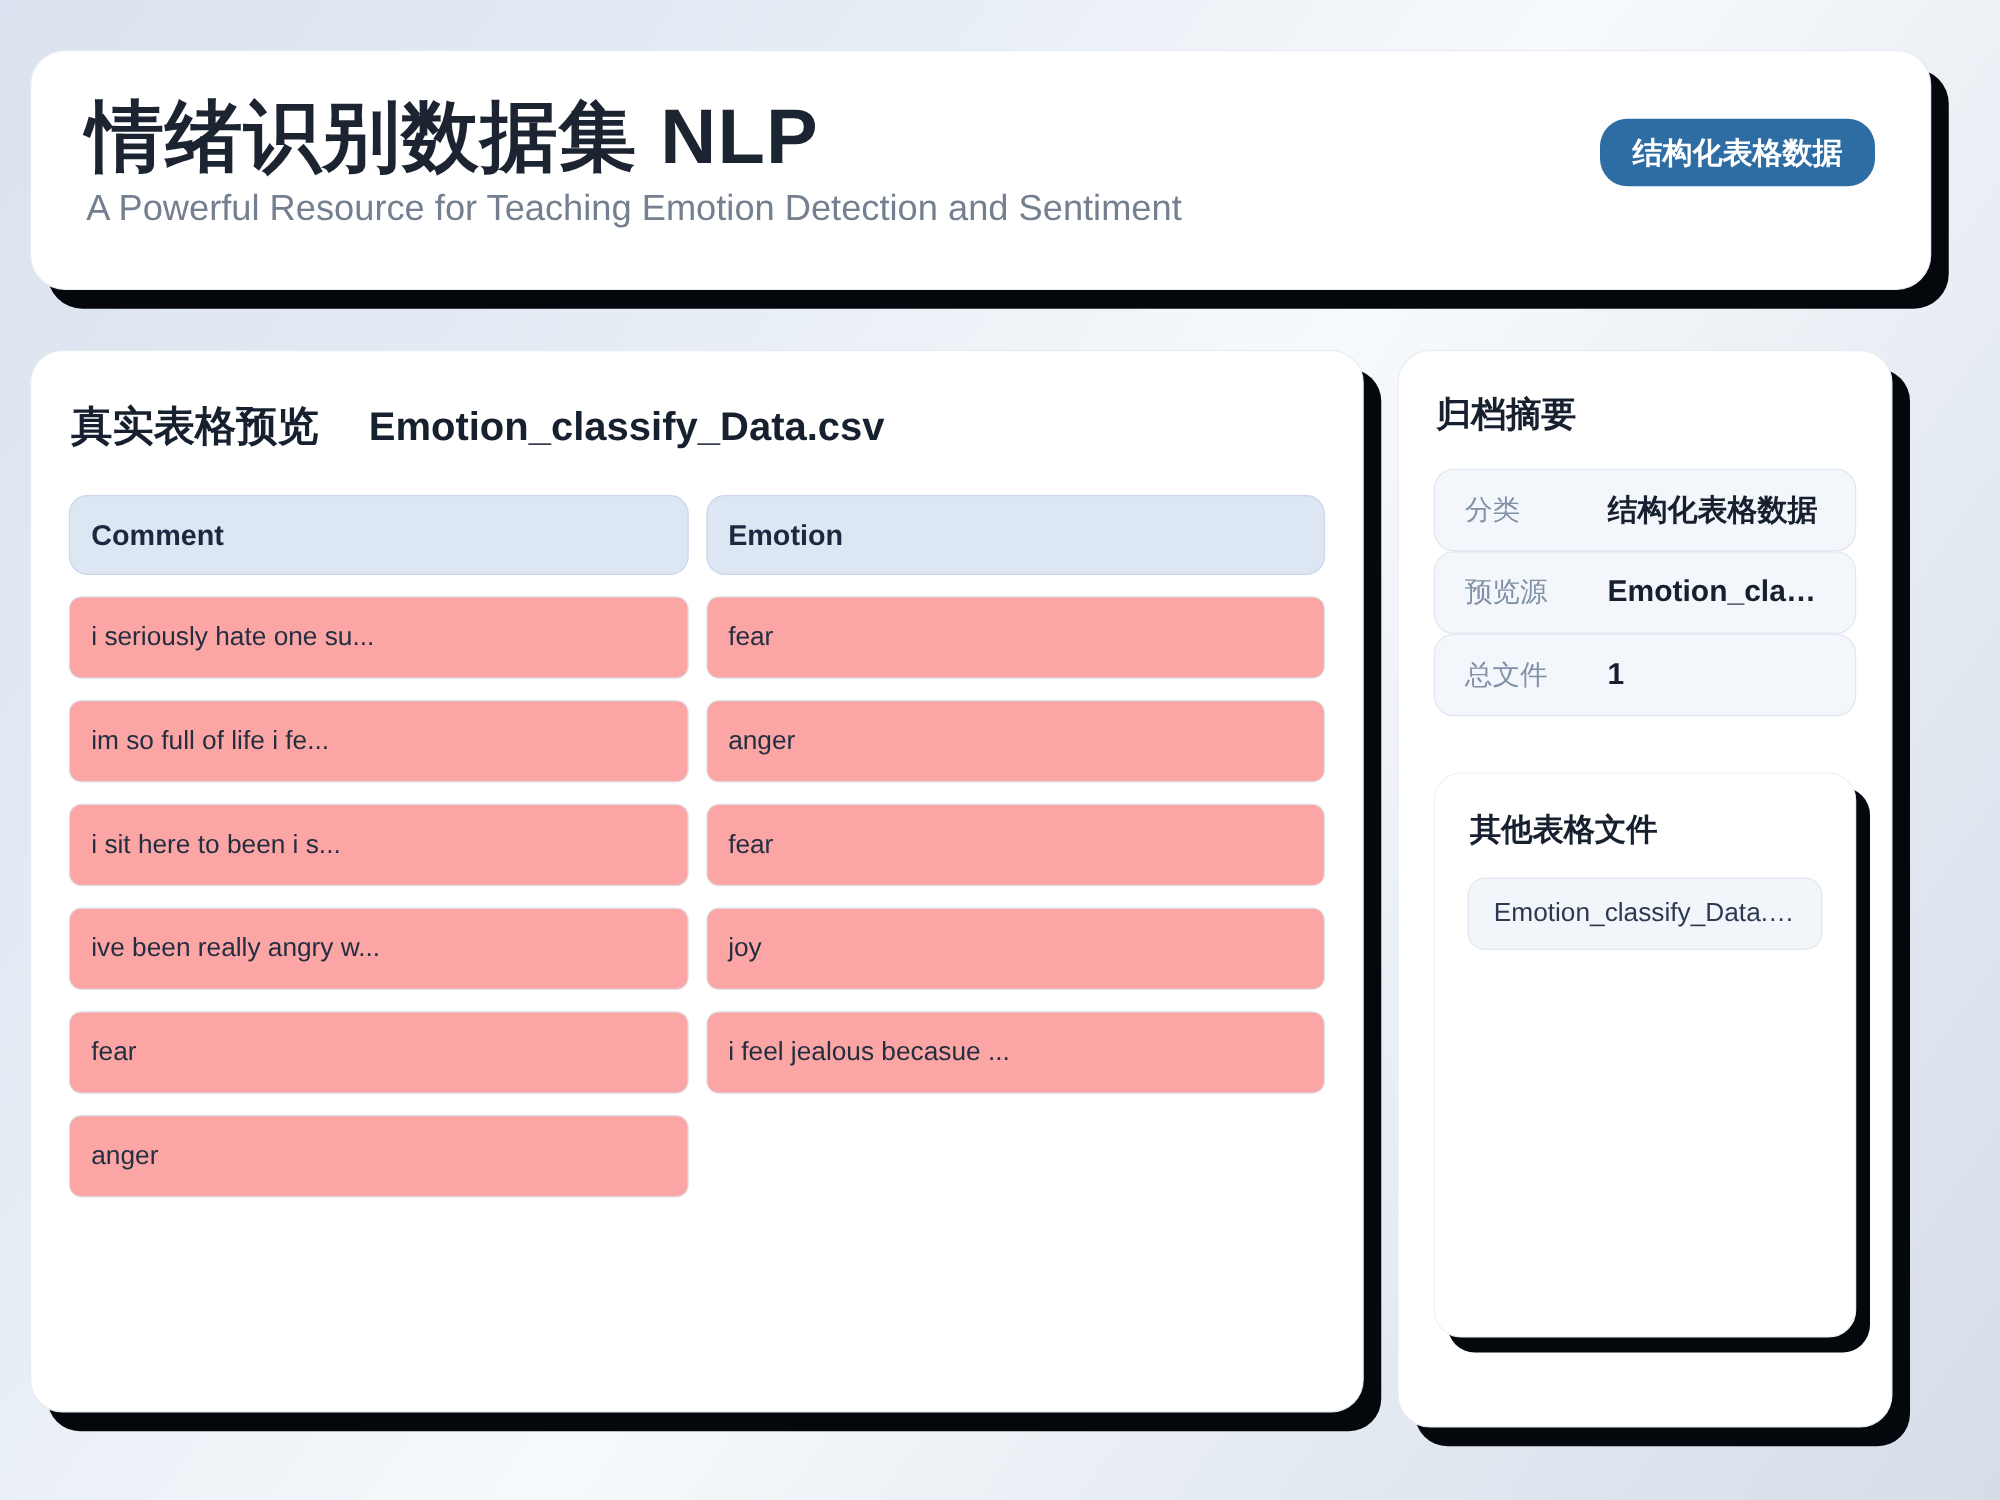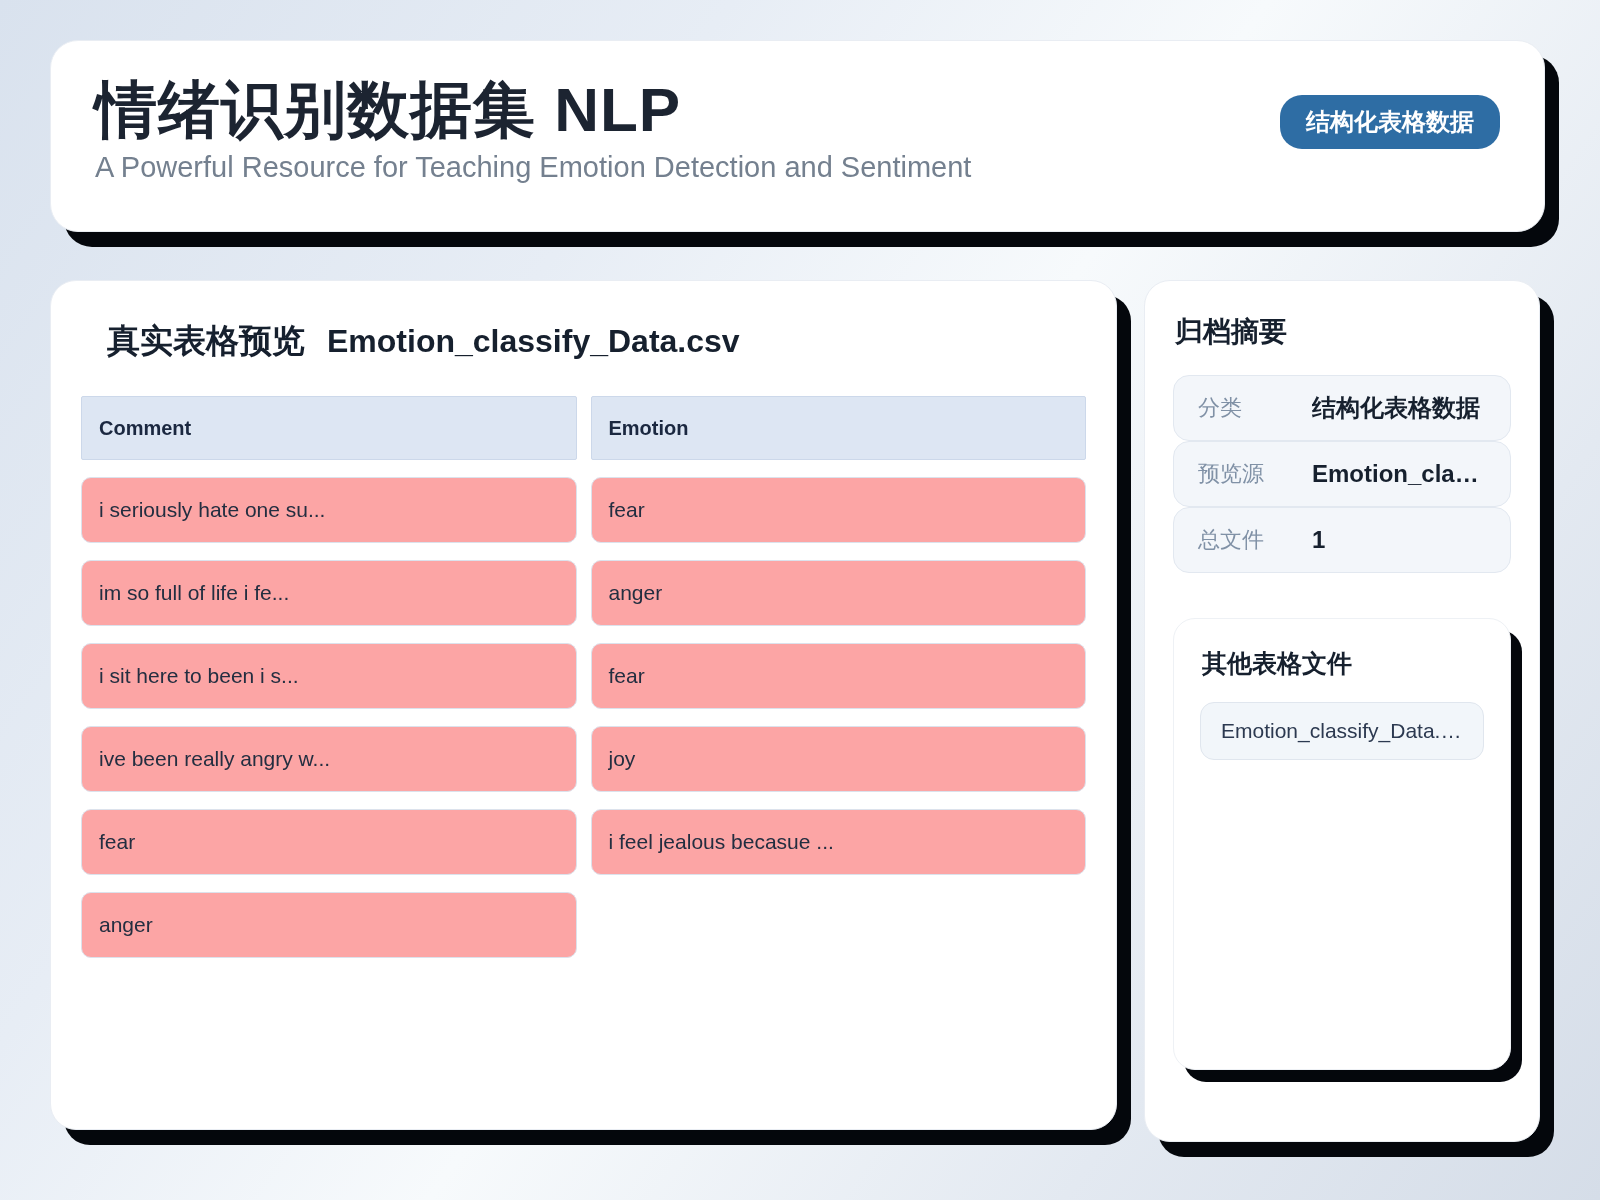--- a/index.html
+++ b/index.html
@@ -2,21 +2,21 @@
 <html><head>
 <meta charset="utf-8">
 <style>
   * { margin: 0; padding: 0; box-sizing: border-box; }
   html, body { width: 1600px; height: 1200px; overflow: hidden; }
   body {
     font-family: "Liberation Sans", "DejaVu Sans", sans-serif;
     background: linear-gradient(125deg, #d9e2ee 0%, #e7edf5 30%, #f7fafc 52%, #e3e9f1 78%, #d5dde8 100%);
     color: #16202e;
   }
-  .page { padding: 40px 55px 0 50px; }
+  .page { padding: 40px 55px 0 24px; }
 
   .card {
     background: #ffffff;
     border: 1px solid #e9edf3;
     border-radius: 28px;
     box-shadow: 14px 15px 0 0 #04070c;
   }
 
   
   .header-card {
@@ -52,41 +52,41 @@
   
   .content-row { display: flex; gap: 27px; margin-top: 48px; }
 
   
   .main-card {
     width: 1067px;
     height: 850px;
     padding: 38px 30px;
     border-radius: 26px;
   }
-  .preview-title-row { display: flex; align-items: baseline; gap: 22px; padding-left: 2px; margin-left: 24px; }
+  .preview-title-row { display: flex; align-items: baseline; gap: 40px; padding-left: 2px; }
   .preview-title { font-size: 33px; font-weight: 800; color: #16202e; }
   .preview-filename { font-size: 32px; font-weight: 800; color: #16202e; }
   .preview-meta { margin-top: 10px; padding-left: 2px; font-size: 24px; color: #6e7c92; }
 
   .table-grid {
     margin-top: 32px;
     display: grid;
     grid-template-columns: 1fr 1fr;
     column-gap: 14px;
     row-gap: 17px;
   }
   .th {
     min-height: 64px;
     background: #dde6f3;
     border: 1px solid #ccd8ea;
-    border-radius: 2px;
+    border-radius: 15px;
     display: flex;
     align-items: center;
     padding: 0 17px;
-    font-size: 20px;
+    font-size: 23px;
     font-weight: 800;
     color: #1b2840;
   }
   .td {
     min-height: 66px;
     background: #fca5a5;
     border: 1px solid #dce2ec;
     border-radius: 10px;
     display: flex;
     align-items: center;

